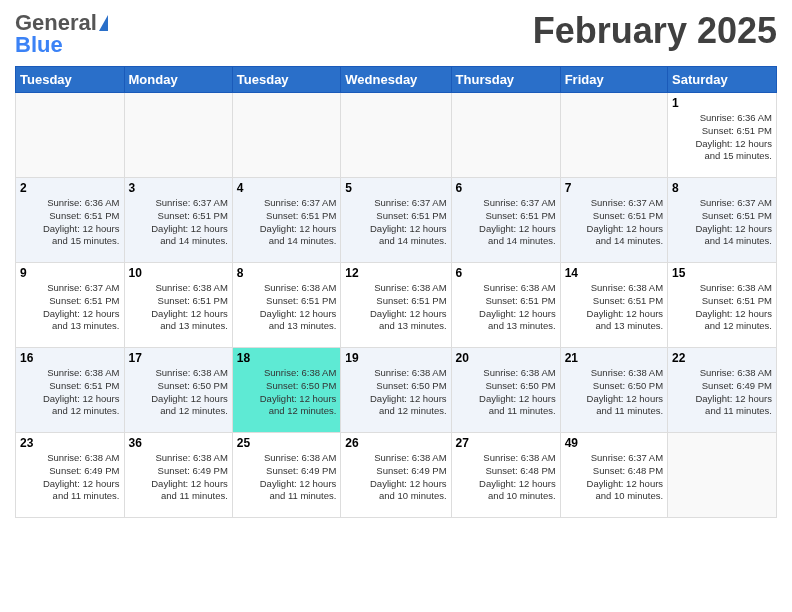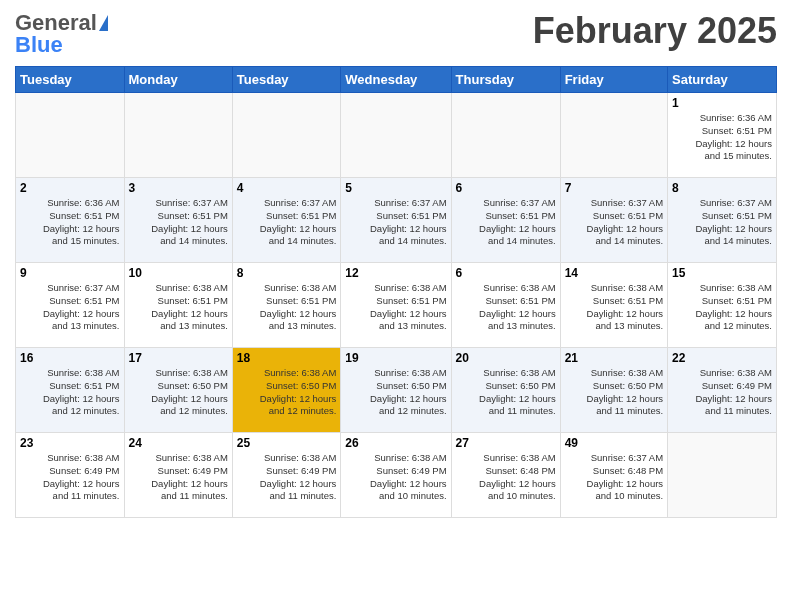--- a/index.html
+++ b/index.html
@@ -205,21 +205,21 @@
 Daylight: 12 hours
 and 12 minutes.</div>
           </td>
           <td style="background: rgb(240, 244, 250);">
             <span class="day-num">17</span>
             <div class="day-info" style="white-space: pre-line;">Sunrise: 6:38 AM
 Sunset: 6:50 PM
 Daylight: 12 hours
 and 12 minutes.</div>
           </td>
-          <td style="background: #eab308;">
+          <td style="background: #5eead4;">
             <span class="day-num">18</span>
             <div class="day-info" style="white-space: pre-line;">Sunrise: 6:38 AM
 Sunset: 6:50 PM
 Daylight: 12 hours
 and 12 minutes.</div>
           </td>
           <td style="background: rgb(240, 244, 250);">
             <span class="day-num">19</span>
             <div class="day-info" style="white-space: pre-line;">Sunrise: 6:38 AM
 Sunset: 6:50 PM
@@ -250,21 +250,21 @@
         </tr>
         <tr style="background: rgb(255, 255, 255); margin-top: 20px;">
           <td>
             <span class="day-num">23</span>
             <div class="day-info" style="white-space: pre-line;">Sunrise: 6:38 AM
 Sunset: 6:49 PM
 Daylight: 12 hours
 and 11 minutes.</div>
           </td>
           <td>
-            <span class="day-num">24</span>
+            <span class="day-num">36</span>
             <div class="day-info" style="white-space: pre-line;">Sunrise: 6:38 AM
 Sunset: 6:49 PM
 Daylight: 12 hours
 and 11 minutes.</div>
           </td>
           <td>
             <span class="day-num">25</span>
             <div class="day-info" style="white-space: pre-line;">Sunrise: 6:38 AM
 Sunset: 6:49 PM
 Daylight: 12 hours

